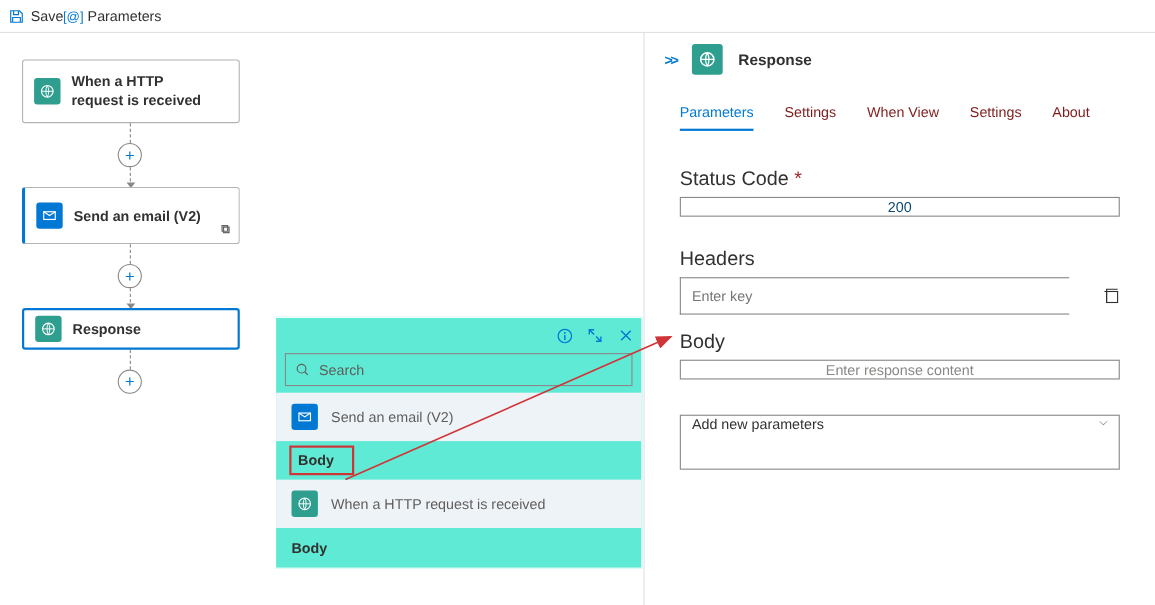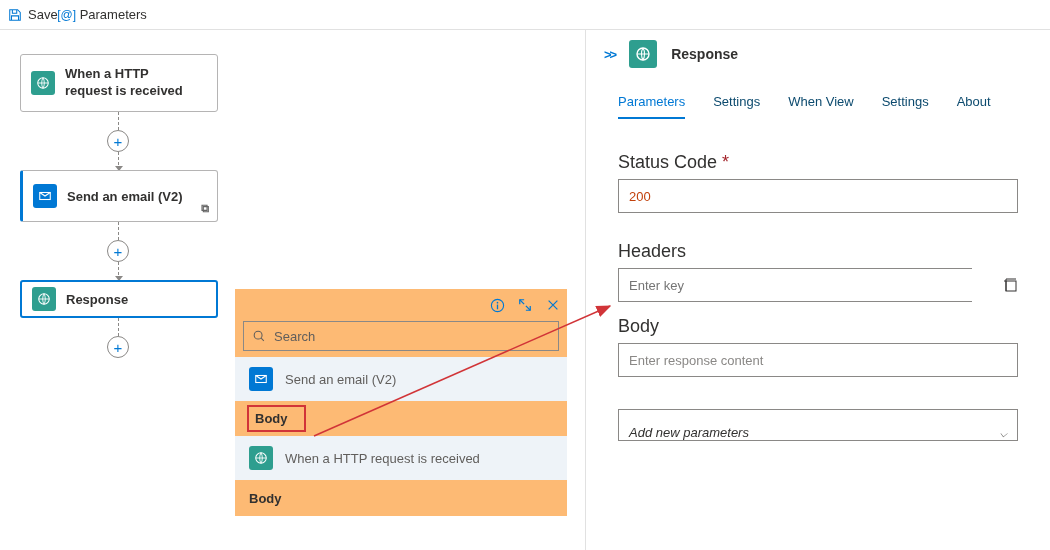--- a/index.html
+++ b/index.html
@@ -24,49 +24,49 @@
     .node-icon.teal { background: #2e9e8f; }
     .node-icon.blue { background: #0078d4; }
     .node-icon svg { width: 14px; height: 14px; fill: #fff; }
     .connector { width: 2px; height: 18px; background: transparent; margin-left: 118px; position: relative; }
     .connector::before { content: ''; position: absolute; left: 0; top: 0; bottom: 0; border-left: 1px dashed #8a8886; }
     .connector.arrow::after { content: ''; position: absolute; bottom: -1px; left: -3px; width: 0; height: 0; border-left: 4px solid transparent; border-right: 4px solid transparent; border-top: 5px solid #8a8886; }
     .plus-btn { width: 22px; height: 22px; border-radius: 11px; border: 1px solid #8a8886; background: #fff; display: flex; align-items: center; justify-content: center; margin-left: 107px; cursor: pointer; color: #0078d4; font-size: 15px; font-weight: normal; }
     .link-badge { position: absolute; right: 8px; bottom: 6px; color: #666; font-size: 11px; }
 
     
-    .popup { position: absolute; left: 234px; top: 258px; width: 334px; background: #fdba74; border: 1px solid #fff; box-shadow: none; }
+    .popup { position: absolute; left: 250px; top: 258px; width: 334px; background: #5eead4; border: 1px solid #fff; box-shadow: none; }
     .popup-hdr { height: 32px; display: flex; align-items: center; justify-content: flex-end; padding: 0 6px; gap: 12px; }
     .popup-hdr-icon { width: 16px; height: 16px; display: flex; align-items: center; justify-content: center; color: #0078d4; cursor: pointer; }
     .search-wrap { margin: 0 8px 6px; border: 1px solid #8a8886; height: 30px; display: flex; align-items: center; padding: 0 8px; gap: 8px; color: #605e5c; font-size: 13px; }
     .list-item { display: flex; align-items: center; height: 44px; padding: 0 14px; gap: 12px; font-size: 13px; color: #605e5c; }
     .list-item.shaded { background: #eef3f8; }
     .list-item .node-icon { margin-right: 0; }
     .body-label { height: 36px; display: flex; align-items: center; padding: 0 14px; font-size: 13px; font-weight: 600; color: #323130; }
     .body-box { border: 2px solid #d13438; display: inline-block; margin: 4px 12px; padding: 4px 16px 4px 6px; font-size: 13px; font-weight: 600; color: #323130; }
 
     
     .panel-hdr { display: flex; align-items: center; padding: 10px 18px; gap: 14px; }
     .collapse-btn { color: #0078d4; font-size: 13px; cursor: pointer; font-weight: bold; letter-spacing: -2px; }
     .panel-title-icon { width: 28px; height: 28px; border-radius: 3px; background: #2e9e8f; display: flex; align-items: center; justify-content: center; }
     .panel-title-icon svg { width: 16px; height: 16px; fill: #fff; }
     .panel-title { font-size: 14px; font-weight: 600; color: #323130; }
     .tabs { display: flex; gap: 28px; padding: 16px 32px 0; border-bottom: 1px solid transparent; font-size: 13px; }
-    .tab { padding-bottom: 8px; cursor: pointer; color: #0c4a6e; }
+    .tab { padding-bottom: 8px; cursor: pointer; color: #7f1d1d; }
     .tab.active { color: #0078d4; border-bottom: 2px solid #0078d4; font-weight: 400; }
     .panel-body { padding: 18px 32px; }
     .field-label { font-size: 18px; color: #323130; margin-bottom: 6px; margin-top: 14px; }
     .field-label .req { color: #a4262c; }
-    .text-input { width: 100%; height: 34px; border: 1px solid #8a8886; padding: 0 10px; font-size: 13px; color: #c2410c; margin-bottom: 14px; }
+    .text-input { width: 100%; height: 18px; border: 1px solid #8a8886; padding: 0 10px; font-size: 13px; color: #0c4a6e; margin-bottom: 14px; text-align: center; }
     .text-input::placeholder { color: #8a8886; }
     .headers-row { display: flex; gap: 16px; align-items: center; margin-bottom: 14px; }
     .headers-row input { height: 34px; border: 1px solid #8a8886; padding: 0 10px; font-size: 13px; flex: 1; }
     .headers-row input:first-child { border-right: none; }
     .headers-row .tbl-icon { width: 16px; height: 16px; margin-left: 14px; cursor: pointer; color: #323130; }
-    .dropdown { height: 32px; border: 1px solid #8a8886; display: flex; align-items: flex-end; justify-content: space-between; padding: 0 10px; font-size: 13px; color: #323130; cursor: pointer; margin-top: 18px; font-style: italic; }
+    .dropdown { height: 50px; border: 1px solid #8a8886; display: flex; align-items: flex-start; justify-content: space-between; padding: 0 10px; font-size: 13px; color: #323130; cursor: pointer; margin-top: 18px; }
     .dropdown .chev { font-size: 10px; color: #605e5c; }
 
     
     .arrow-svg { position: absolute; left: 310px; top: 296px; pointer-events: none; z-index: 5; }
   </style>
 </head>
 <body>
 
 <div class="toolbar">
   <div class="toolbar-btn">

